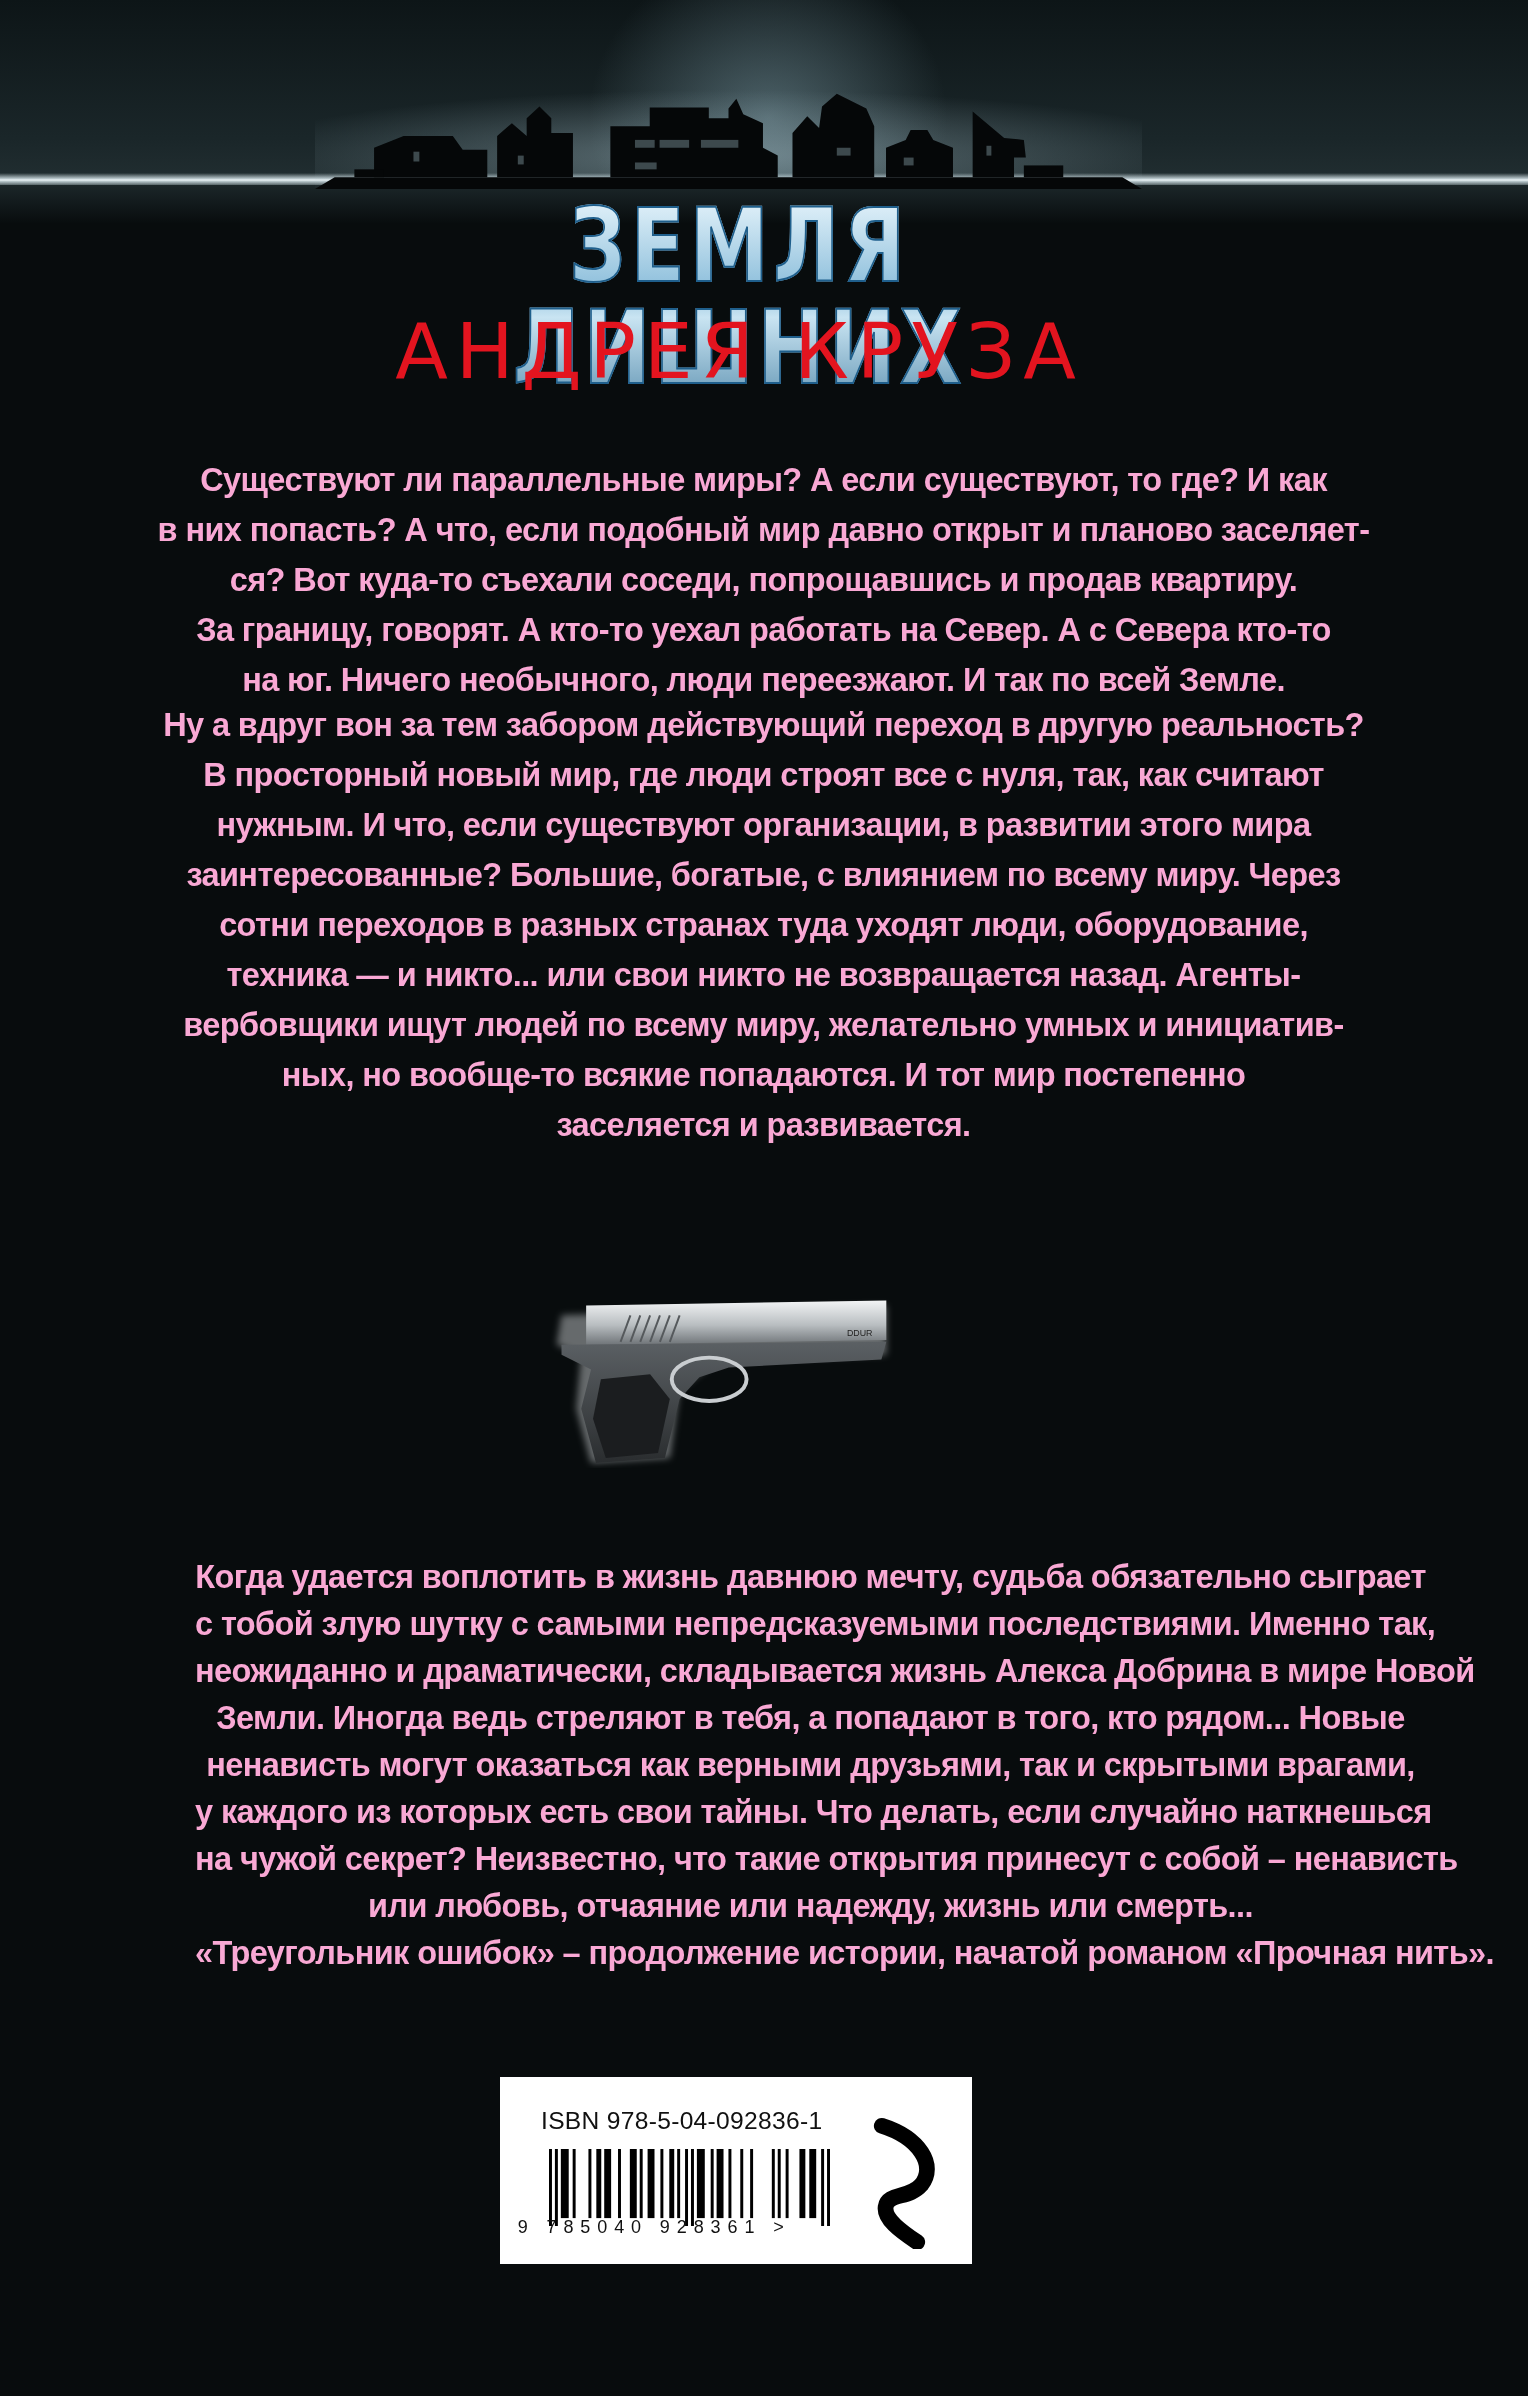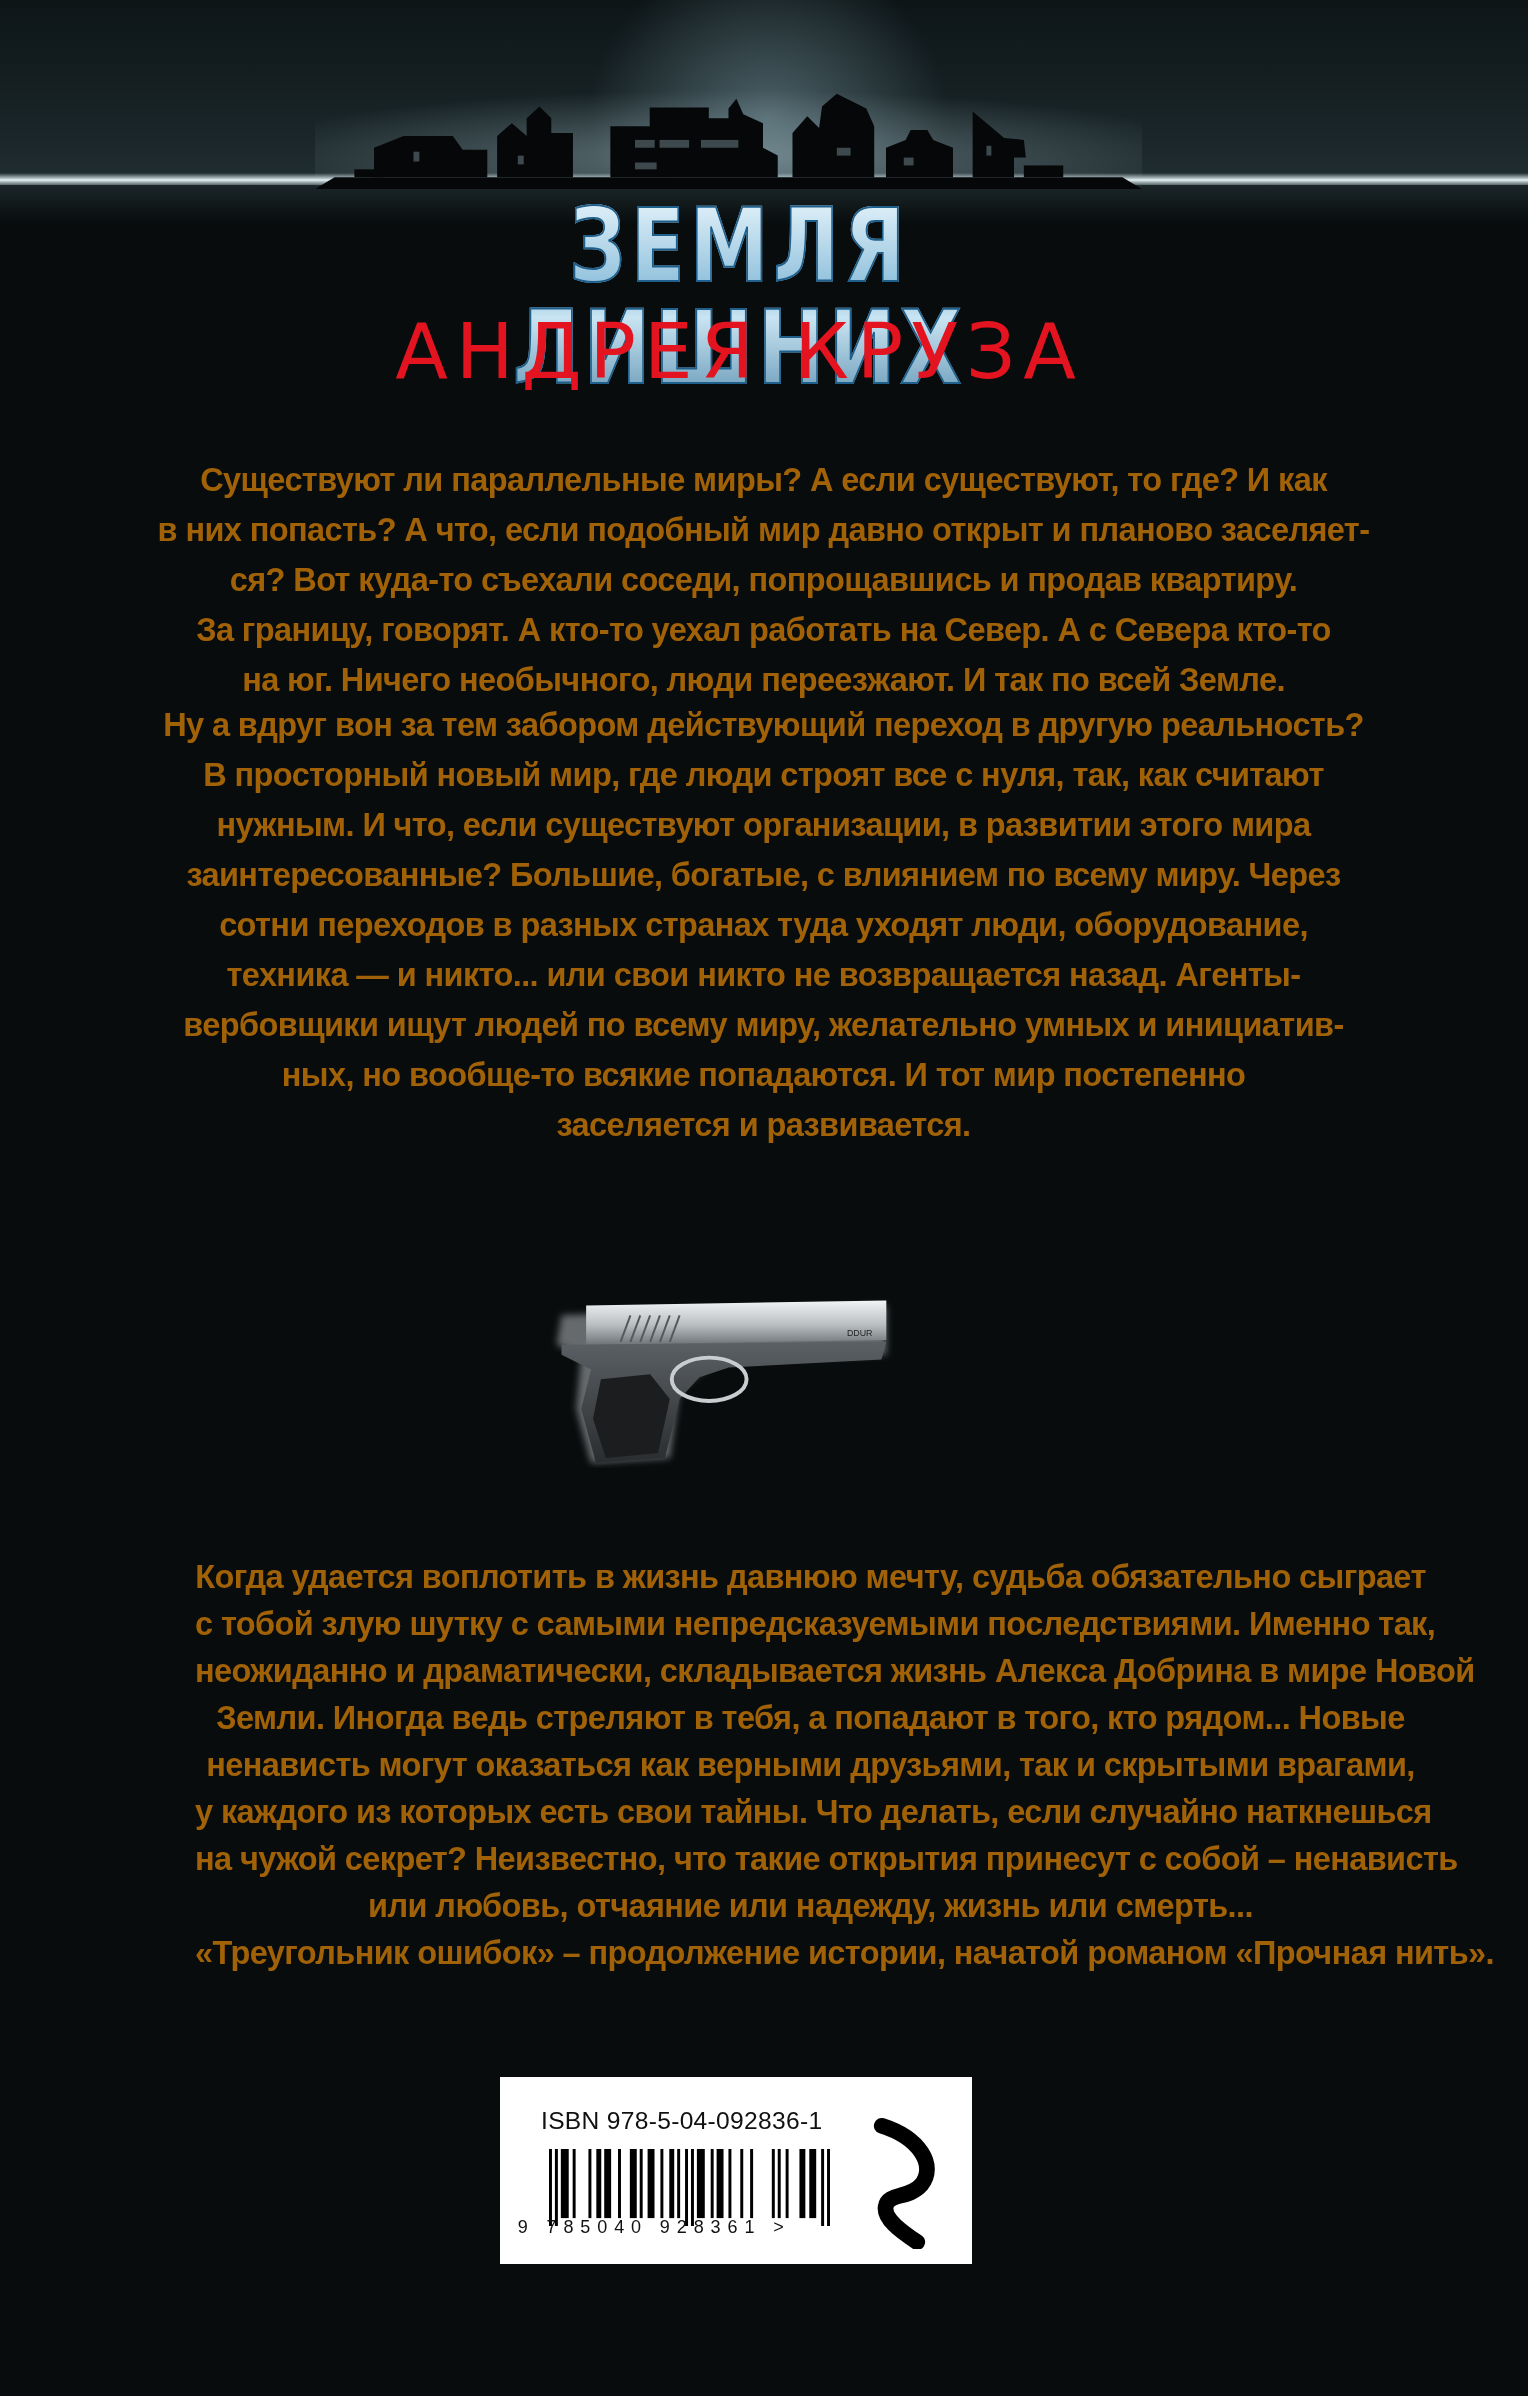--- a/index.html
+++ b/index.html
@@ -35,21 +35,21 @@
     -webkit-text-stroke: 2px #1f5f8c;
     line-height: 1.0;
   }
   .title-author {
     position: absolute; left: 296px; top: 313px; width: 887px; text-align: center;
     font-family: "DejaVu Sans", sans-serif; font-weight: normal; font-size: 77px;
     letter-spacing: 7.9px; color: #e3141f; line-height: 1.0;
   }
   .para {
     position: absolute; left: 148px; width: 1231px; text-align: center;
-    color: #a16207; font-family: "Liberation Sans", sans-serif; font-weight: bold;
+    color: #f9a8d4; font-family: "Liberation Sans", sans-serif; font-weight: bold;
     font-size: 32.5px; letter-spacing: -0.6px;
   }
   .para .line { display: block; white-space: nowrap; }
   .p1 { top: 455px; line-height: 50px; }
   .p2 { top: 700px; line-height: 50px; }
   .p3 { top: 1554px; line-height: 47px; margin-left: 47px; }
   .pistol { position: absolute; left: 532px; top: 1261px; width: 374px; height: 207px; }
   .isbn-box {
     position: absolute; left: 500px; top: 2077px; width: 472px; height: 187px; background: #ffffff;
   }

